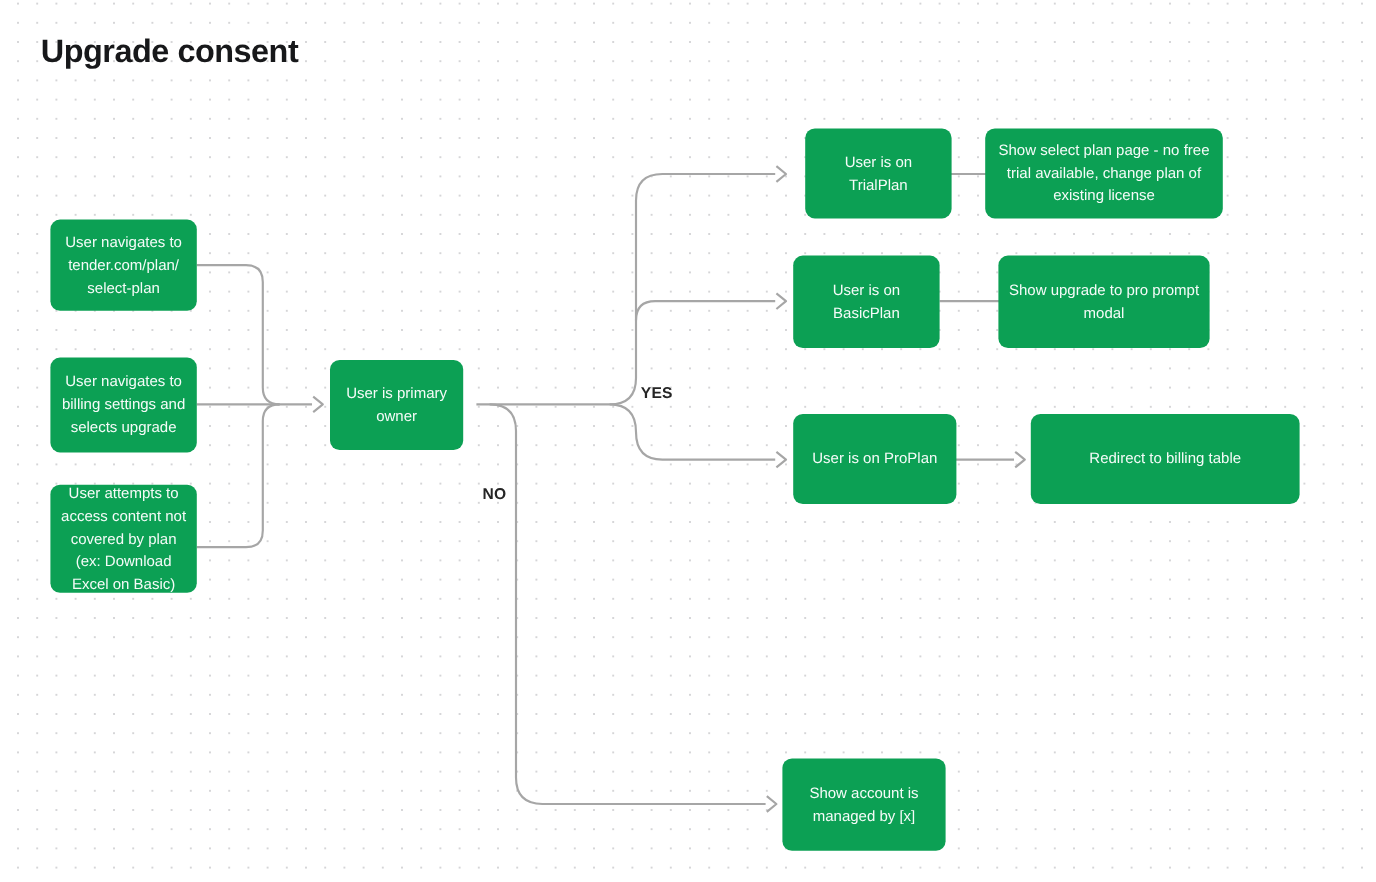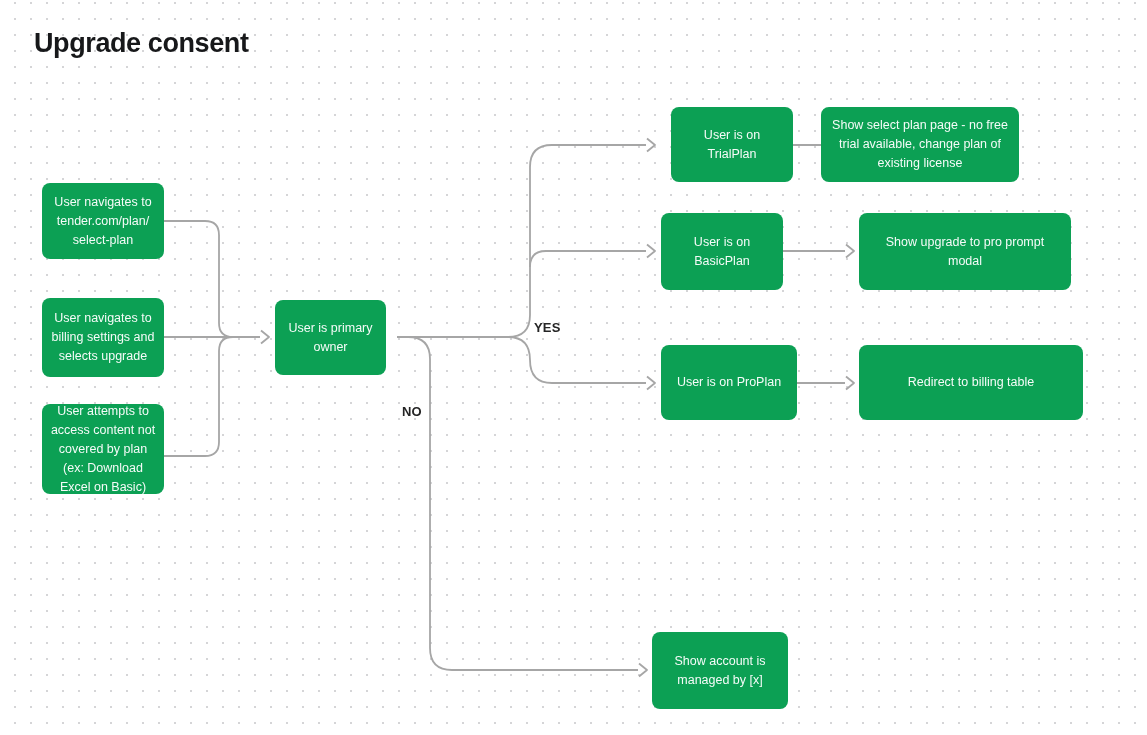--- a/index.html
+++ b/index.html
@@ -53,21 +53,21 @@
     cursor: default;
   }
   .n1  { left: 42px;  top: 183px; width: 122px; height: 76px; }
   .n2  { left: 42px;  top: 298px; width: 122px; height: 79px; }
   .n3  { left: 42px;  top: 404px; width: 122px; height: 90px; }
   .n4  { left: 275px; top: 300px; width: 111px; height: 75px; }
   .n5  { left: 661px; top: 107px; width: 122px; height: 75px; margin-left: 10px; }
   .n6  { left: 661px; top: 213px; width: 122px; height: 77px; }
   .n7  { left: 661px; top: 345px; width: 136px; height: 75px; }
   .n8  { left: 821px; top: 107px; width: 198px; height: 75px; }
-  .n9  { left: 859px; top: 213px; width: 212px; height: 77px; }
+  .n9  { left: 832px; top: 213px; width: 176px; height: 77px; }
   .n10 { left: 859px; top: 345px; width: 224px; height: 75px; }
   .n11 { left: 652px; top: 632px; width: 136px; height: 77px; }
   .edge-label {
     position: absolute;
     font-size: 13px;
     font-weight: 700;
     color: #252525;
     letter-spacing: 0.2px;
   }
   .lbl-yes { left: 486px; top: 320px; margin-left: 48px; }

